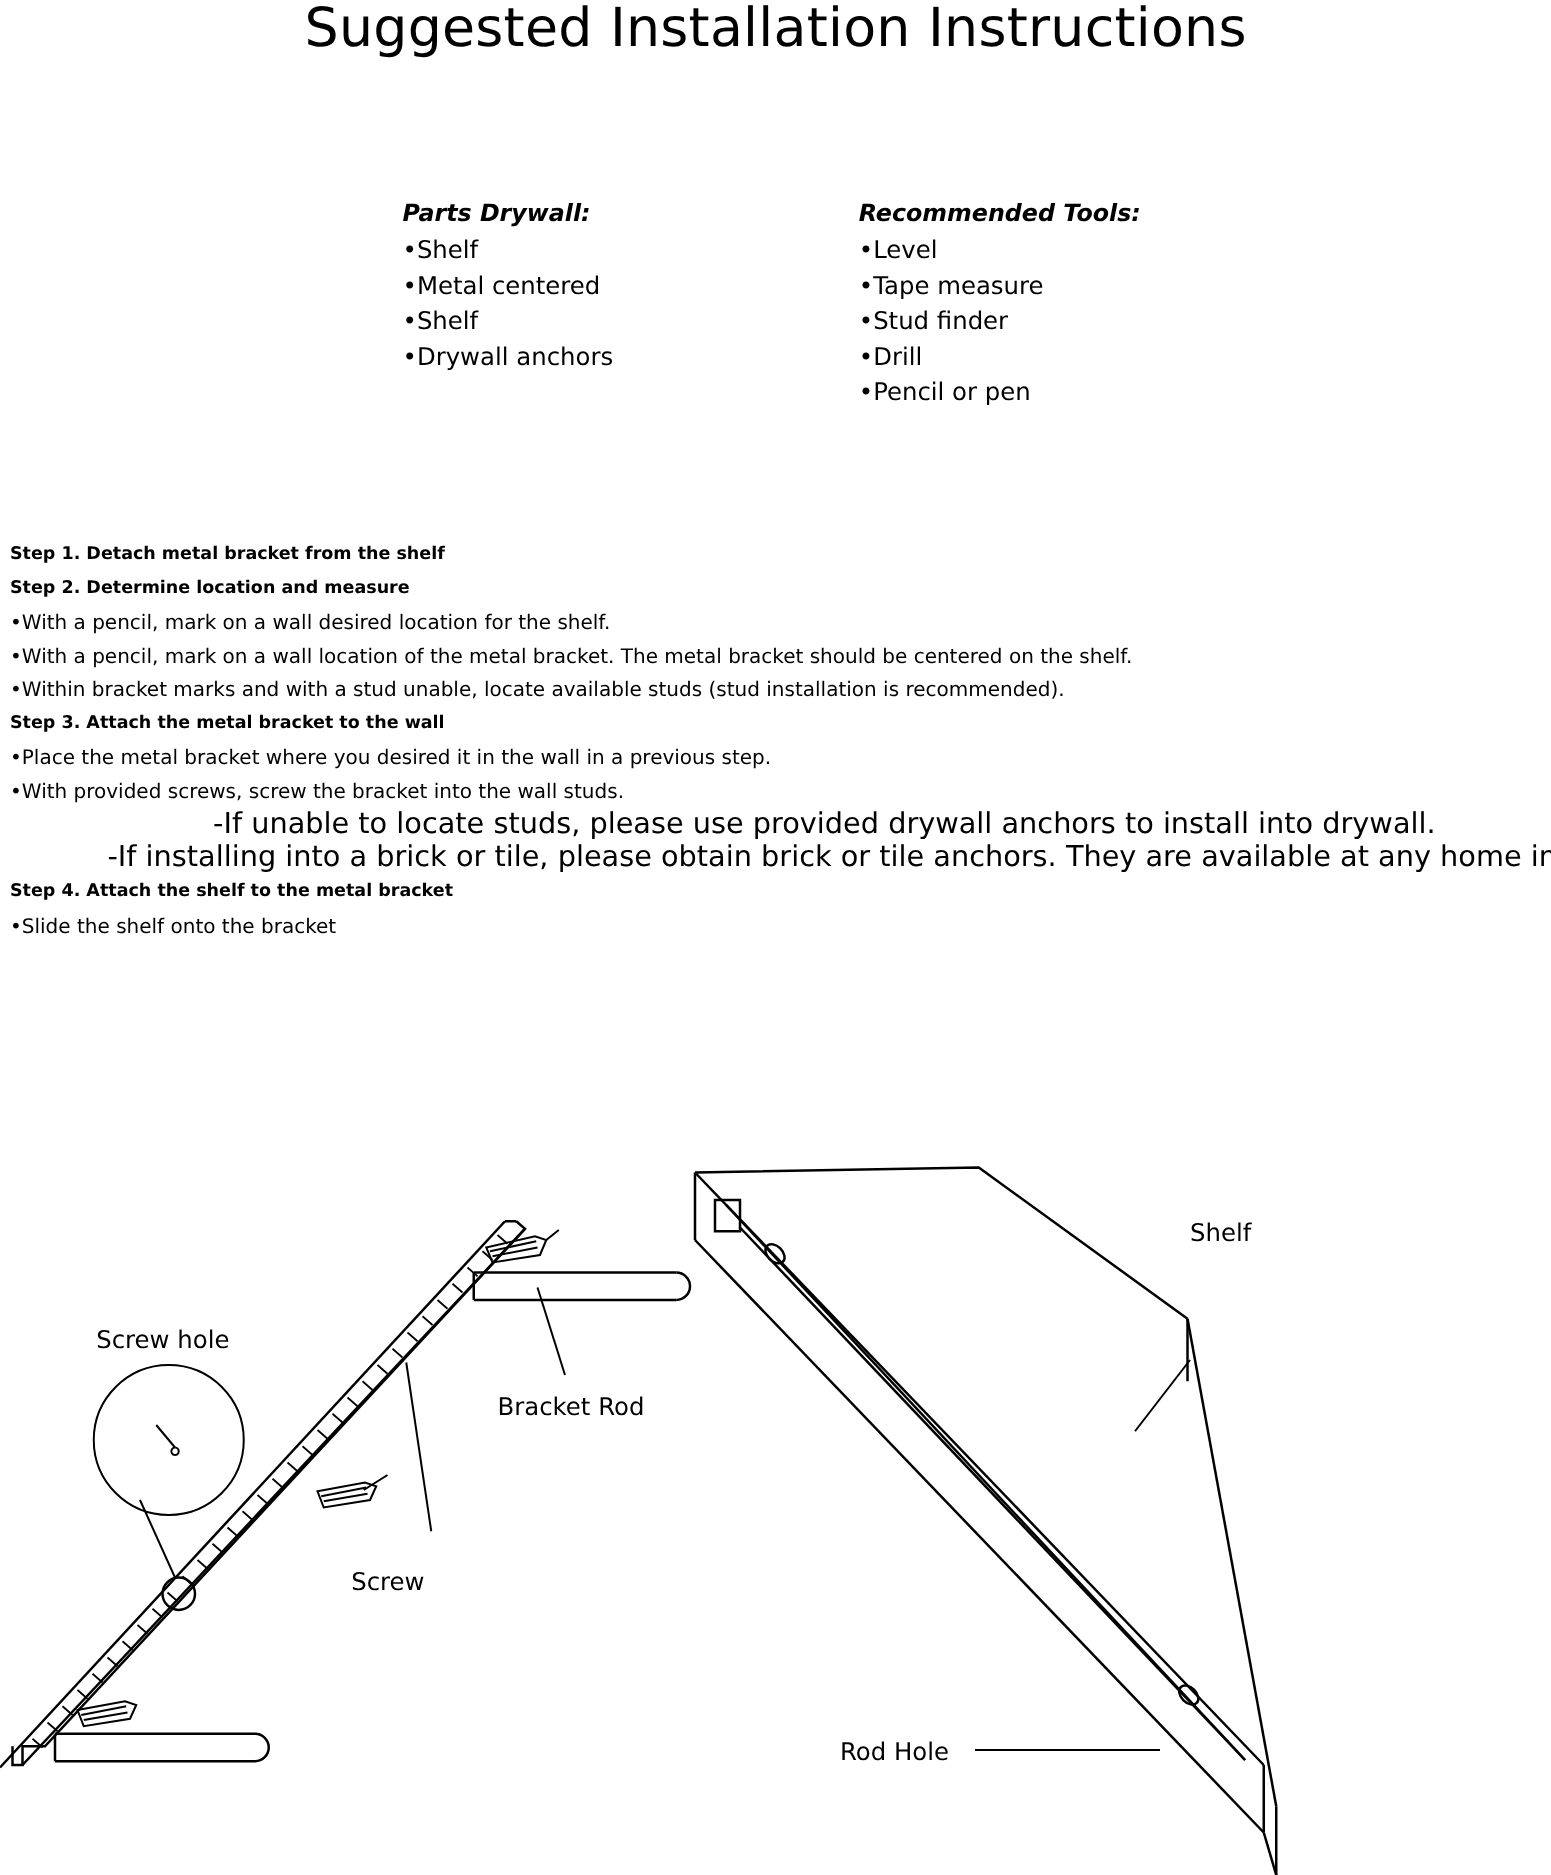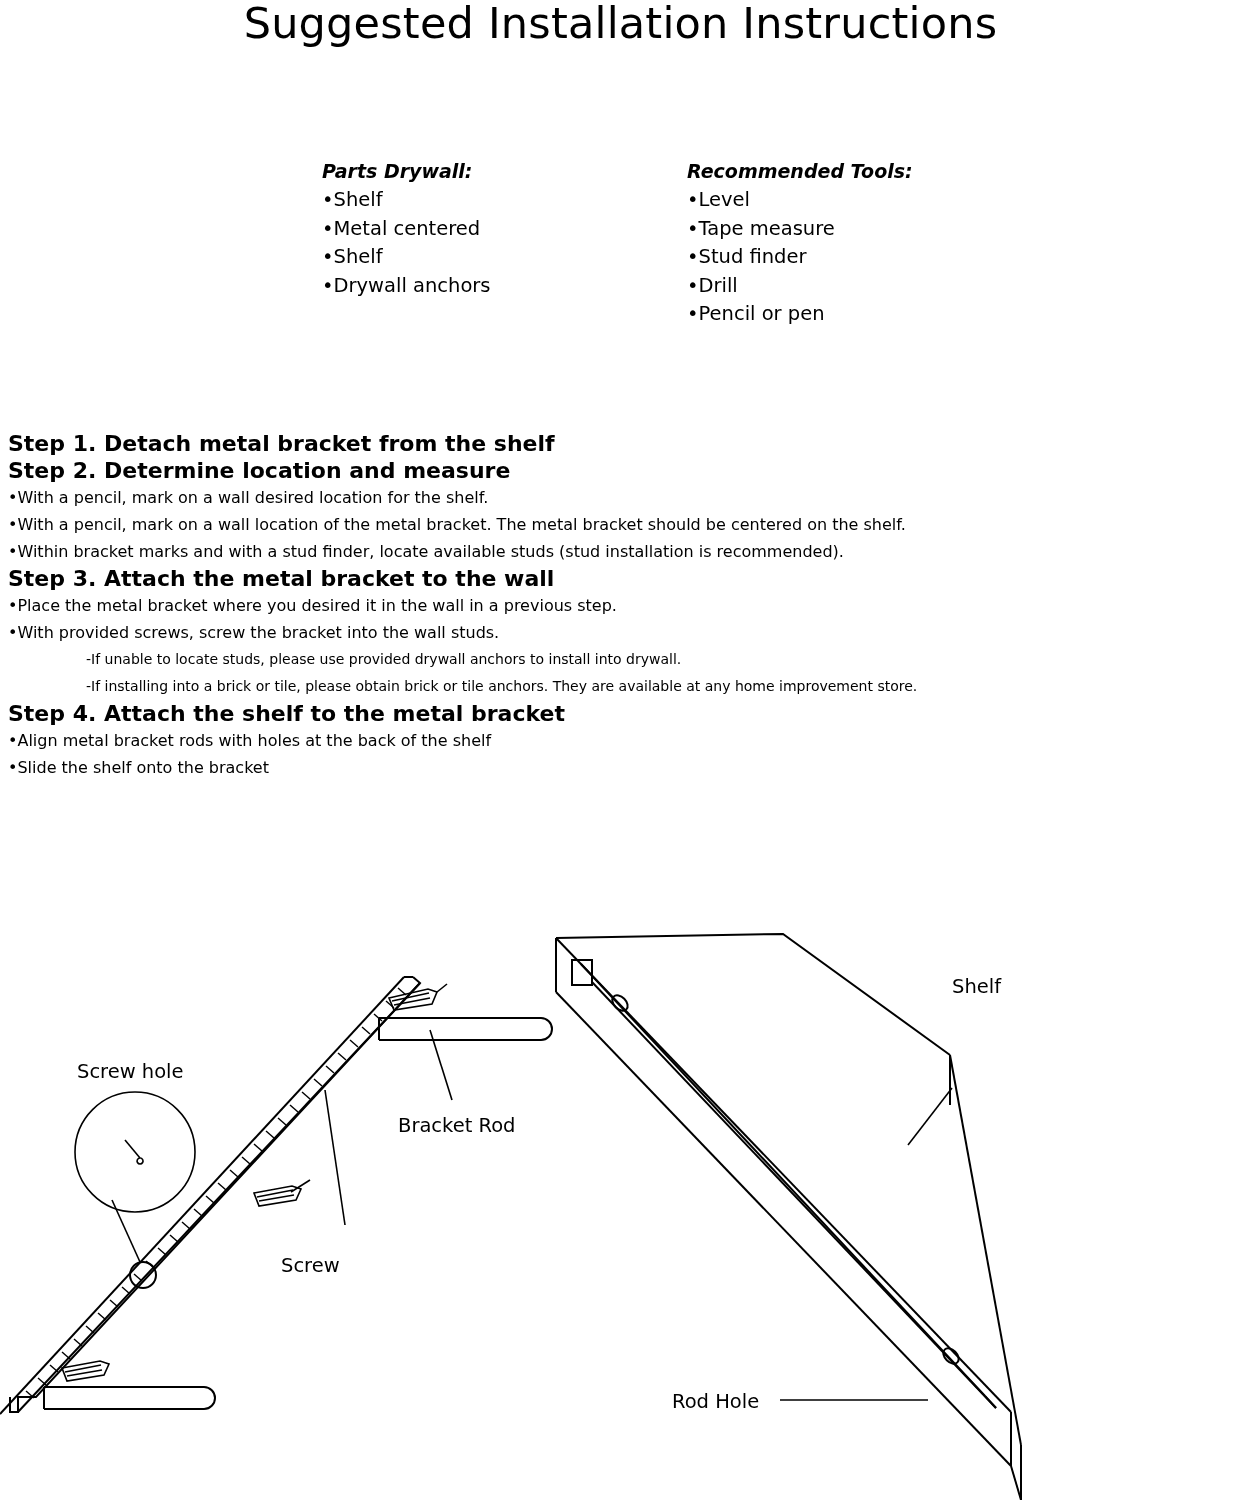--- a/index.html
+++ b/index.html
@@ -55,35 +55,36 @@
   }
 
   
   .steps {
     position: absolute;
     top: 430px;
     left: 8px;
     width: 1225px;
   }
   .step-head {
-    font-size: 22px;
+    font-size: 14px;
     font-weight: bold;
     line-height: 27px;
     white-space: nowrap;
   }
   .step-line {
     font-size: 16px;
     line-height: 27px;
     white-space: nowrap;
   }
   .step-sub {
-    font-size: 14px;
+    font-size: 23px;
     line-height: 27px;
     padding-left: 78px;
     white-space: nowrap;
+    text-align: center;
   }
 
   
   .diagram {
     position: absolute;
     top: 900px;
     left: 0;
     width: 1241px;
     height: 600px;
   }
@@ -117,28 +118,27 @@
     <div class="list-item">•Drill</div>
     <div class="list-item">•Pencil or pen</div>
   </div>
 </div>
 
 <div class="steps">
   <div class="step-head">Step 1. Detach metal bracket from the shelf</div>
   <div class="step-head">Step 2. Determine location and measure</div>
   <div class="step-line">•With a pencil, mark on a wall desired location for the shelf.</div>
   <div class="step-line">•With a pencil, mark on a wall location of the metal bracket. The metal bracket should be centered on the shelf.</div>
-  <div class="step-line">•Within bracket marks and with a stud finder, locate available studs (stud installation is recommended).</div>
+  <div class="step-line">•Within bracket marks and with a stud unable, locate available studs (stud installation is recommended).</div>
   <div class="step-head">Step 3. Attach the metal bracket to the wall</div>
   <div class="step-line">•Place the metal bracket where you desired it in the wall in a previous step.</div>
   <div class="step-line">•With provided screws, screw the bracket into the wall studs.</div>
   <div class="step-sub">-If unable to locate studs, please use provided drywall anchors to install into drywall.</div>
   <div class="step-sub">-If installing into a brick or tile, please obtain brick or tile anchors. They are available at any home improvement store.</div>
   <div class="step-head">Step 4. Attach the shelf to the metal bracket</div>
-  <div class="step-line">•Align metal bracket rods with holes at the back of the shelf</div>
   <div class="step-line">•Slide the shelf onto the bracket</div>
 </div>
 
 <div class="diagram">
   <svg width="1241" height="600" viewBox="0 0 1241 600" xmlns="http://www.w3.org/2000/svg">
 
     <g fill="none" stroke="#000" stroke-width="2">
 
       <polygon points="556,38 783,34 950,155 1021,545 1015,560 1009,470 560,195" fill="#ffffff" stroke="none"></polygon>
       <path d="M556,38 L783,34 L950,155"></path>

